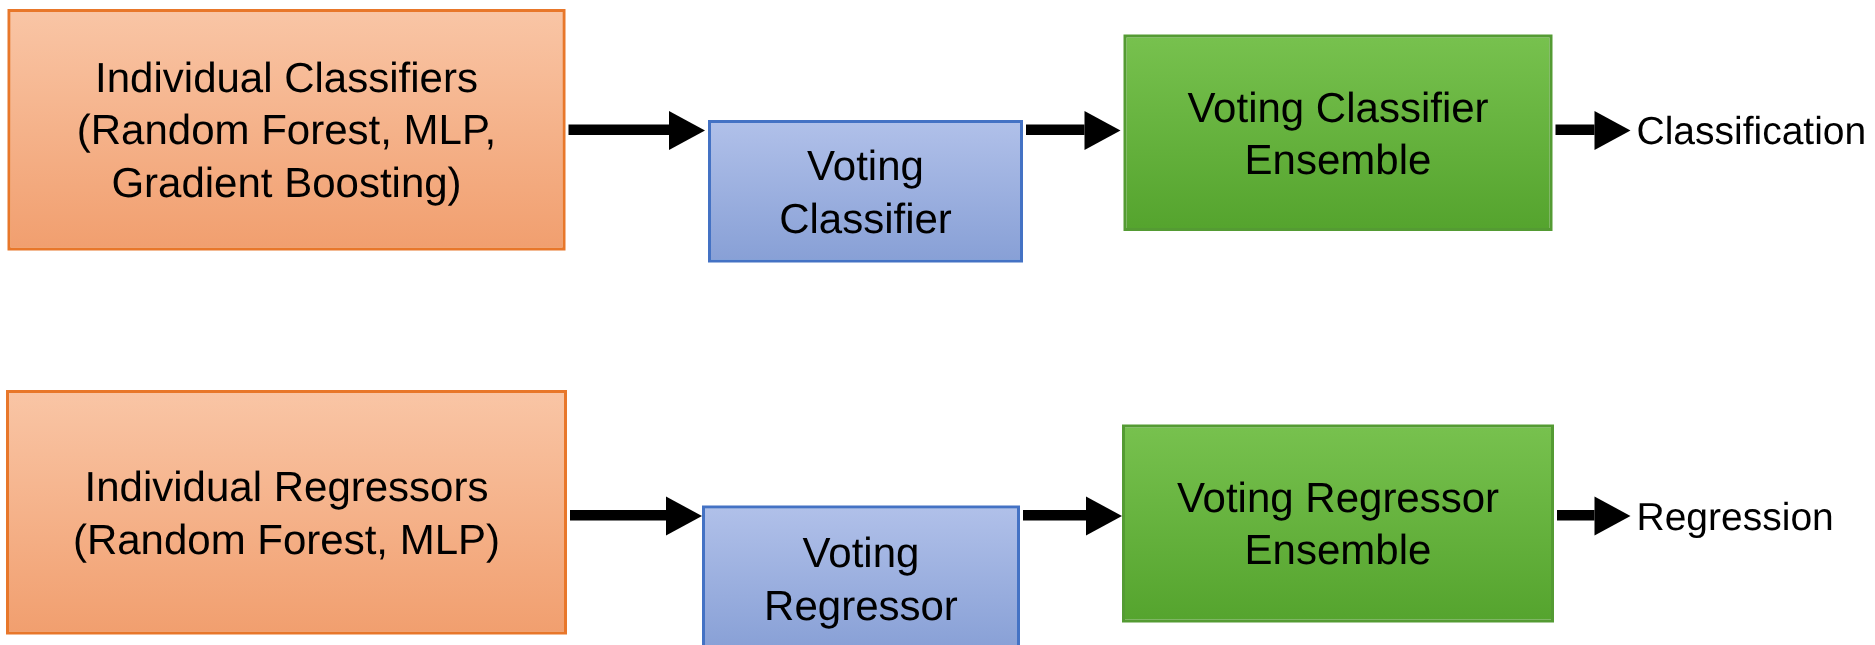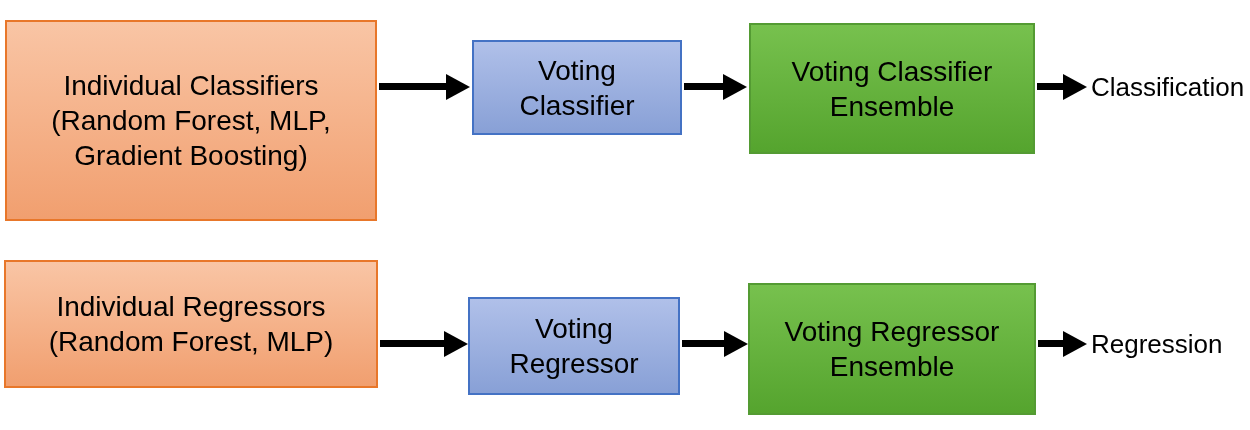--- a/index.html
+++ b/index.html
@@ -28,20 +28,21 @@
     line-height: 1.25;
     color: #000000;
   }
   .box.orange {
     background: linear-gradient(180deg, #f9c5a5 0%, #f19f6f 100%);
     border: 2px solid #e8772a;
   }
   .box.blue {
     background: linear-gradient(180deg, #b0c0e9 0%, #88a0d6 100%);
     border: 2px solid #4472c4;
+    margin-top: 40px;
   }
   .box.green {
     background: linear-gradient(180deg, #77c14e 0%, #55a42e 100%);
     border: 2px solid #549b33;
   }
   .arrow-shaft {
     position: absolute;
     height: 7px;
     background: #000000;
   }
@@ -60,42 +61,42 @@
     white-space: nowrap;
     color: #000000;
     text-align: center;
   }
 </style>
 </head>
 <body>
 
 <div class="canvas">
 
-  <div class="box orange" style="left:5px; top:20px; width:372px; height:201px;">Individual Classifiers
+  <div class="box orange" style="left:5px; top:6px; width:372px; height:161px;">Individual Classifiers
 (Random Forest, MLP,
 Gradient Boosting)</div>
 
   <div class="arrow-shaft" style="left:379px; top:83px; width:67px;"></div>
   <div class="arrow-head" style="left:446px; top:74px;"></div>
 
   <div class="box blue" style="left:472px; top:40px; width:210px; height:95px;">Voting
 Classifier</div>
 
   <div class="arrow-shaft" style="left:684px; top:83px; width:39px;"></div>
   <div class="arrow-head" style="left:723px; top:74px;"></div>
 
   <div class="box green" style="left:749px; top:23px; width:286px; height:131px;">Voting Classifier
 Ensemble</div>
 
   <div class="arrow-shaft" style="left:1037px; top:83px; width:26px;"></div>
   <div class="arrow-head" style="left:1063px; top:74px;"></div>
 
   <div class="end-label" style="left:1091px; top:74px;">Classification</div>
 
-  <div class="box orange" style="left:4px; top:260px; width:374px; height:128px;">Individual Regressors
+  <div class="box orange" style="left:4px; top:260px; width:374px; height:163px;">Individual Regressors
 (Random Forest, MLP)</div>
 
   <div class="arrow-shaft" style="left:380px; top:340px; width:64px;"></div>
   <div class="arrow-head" style="left:444px; top:331px;"></div>
 
   <div class="box blue" style="left:468px; top:297px; width:212px; height:98px;">Voting
 Regressor</div>
 
   <div class="arrow-shaft" style="left:682px; top:340px; width:42px;"></div>
   <div class="arrow-head" style="left:724px; top:331px;"></div>

